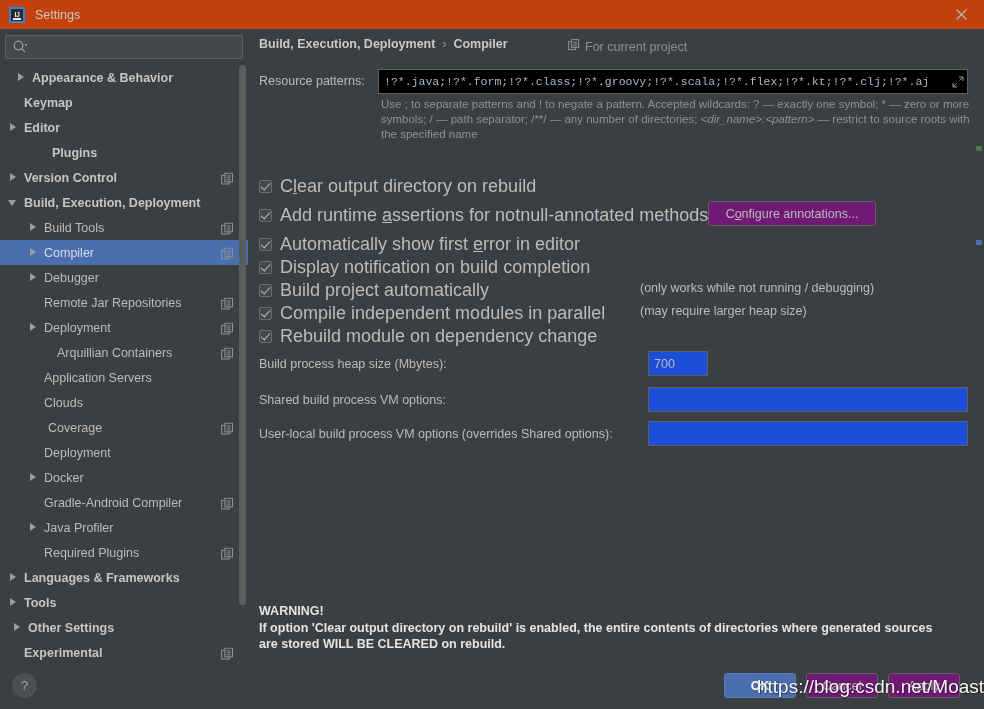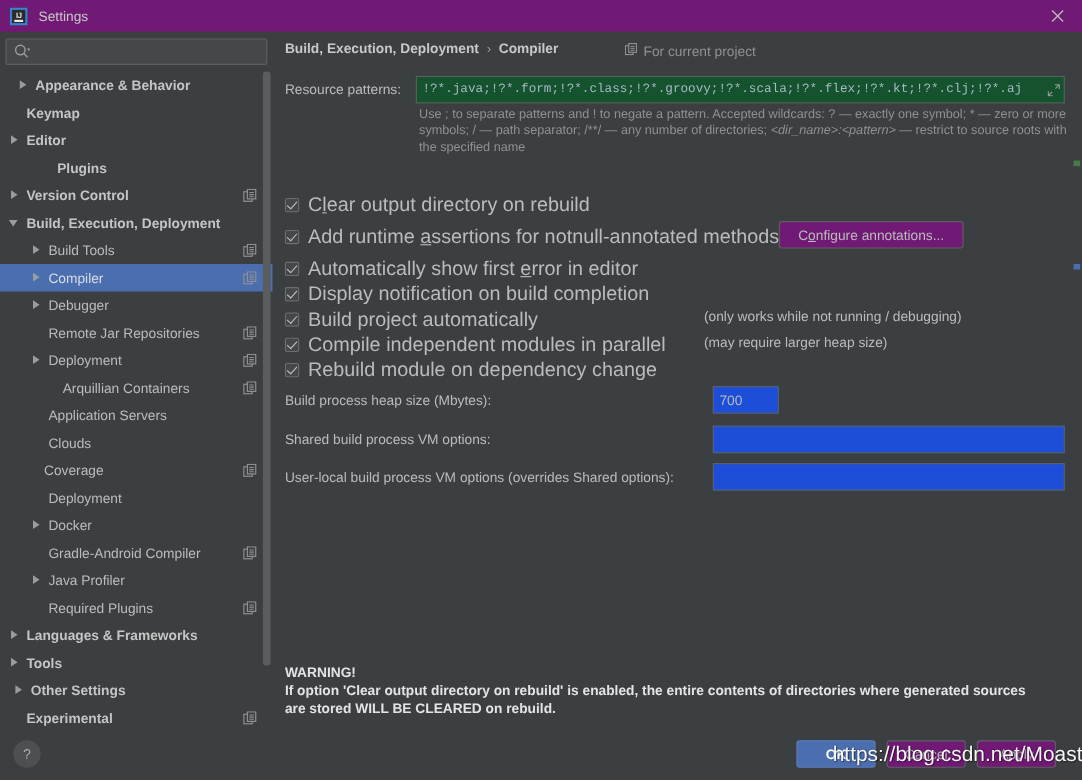--- a/index.html
+++ b/index.html
@@ -14,21 +14,21 @@
   #app {
     position: relative;
     width: 984px; height: 709px;
     background: #3c3f41;
     color: #bbbbbb;
   }
 
   
   .titlebar {
     position: absolute; left: 0; top: 0; width: 984px; height: 29px;
-    background: #701a75;
+    background: #c2410c;
     display: flex; align-items: center;
   }
   .ij-logo {
     width: 16px; height: 16px; margin-left: 9px;
     border: 2px solid #3d7fd1;
     background: #2b2b2b;
     position: relative; flex: none;
     display: flex; align-items: center; justify-content: center;
   }
   .ij-logo span {
@@ -129,21 +129,21 @@
     display: flex; align-items: center; gap: 5px;
     font-size: 12.5px; color: #8e9192;
   }
 
   .row-label {
     position: absolute; font-size: 12.5px; color: #bbbbbb; white-space: nowrap;
   }
 
   .res-field {
     position: absolute; left: 130px; top: 40px; width: 590px; height: 25px;
-    background: #14532d; border: 1px solid #5e6060;
+    background: #000000; border: 1px solid #5e6060;
     display: flex; align-items: center;
   }
   .res-field input {
     flex: 1; background: transparent; border: none; outline: none;
     color: #a9b7c6; font-size: 11.5px;
     font-family: "Liberation Mono", monospace;
     padding-left: 5px; height: 100%;
   }
   .expand-icon {
     width: 18px; height: 100%; flex: none;
@@ -365,21 +365,21 @@
             </svg></span>
         </div>
         <div class="tree-row" style="padding-left: 28px;">
           <span class="arrow "></span>
           <span class="tree-label" style="margin-left: 5px;">Application Servers</span>
         </div>
         <div class="tree-row" style="padding-left: 28px;">
           <span class="arrow "></span>
           <span class="tree-label" style="margin-left: 5px;">Clouds</span>
         </div>
-        <div class="tree-row" style="padding-left: 24px;">
+        <div class="tree-row" style="padding-left: 32px;">
           <span class="arrow "></span>
           <span class="tree-label" style="margin-left: 5px;">Coverage</span>
           <span class="scope-icon"><svg width="13" height="13" viewBox="0 0 12 12">
               <rect x="0.6" y="2.6" width="7" height="8" fill="none" stroke="#8e9192" stroke-width="1"></rect>
               <rect x="3.6" y="0.6" width="7" height="8" fill="#3c3f41" stroke="#8e9192" stroke-width="1"></rect>
               <line x1="5.2" y1="3.2" x2="9" y2="3.2" stroke="#8e9192" stroke-width="0.9"></line>
               <line x1="5.2" y1="5" x2="9" y2="5" stroke="#8e9192" stroke-width="0.9"></line>
               <line x1="5.2" y1="6.8" x2="9" y2="6.8" stroke="#8e9192" stroke-width="0.9"></line>
             </svg></span>
         </div>

